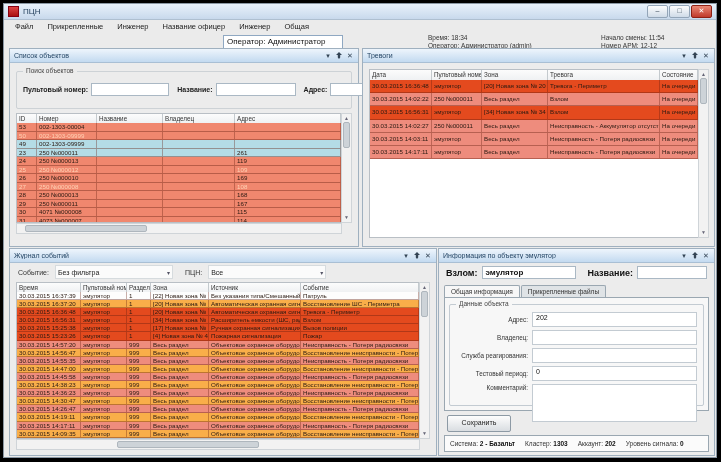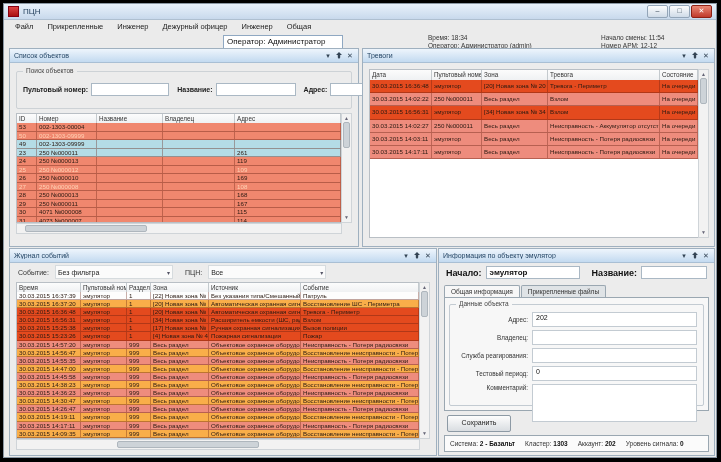--- a/index.html
+++ b/index.html
@@ -88,21 +88,21 @@
         <div class="wbtn">–</div>
         <div class="wbtn">□</div>
         <div class="wbtn close">✕</div>
       </div>
     </div>
 
     <div class="menubar">
         <div class="menu-item">Файл</div>
         <div class="menu-item">Прикрепленные</div>
         <div class="menu-item">Инженер</div>
-        <div class="menu-item">Дежурный офицер</div>
+        <div class="menu-item">Название офицер</div>
         <div class="menu-item">Инженер</div>
         <div class="menu-item">Общая</div>
       </div>
 
     <div class="toolbar">
       <div class="tb-input" style="left:219px;top:2px;width:112px;">Оператор: Администратор</div>
       <div class="tb-lbl" style="left:424px;top:1px;">Время: 18:34</div>
       <div class="tb-lbl" style="left:424px;top:9px;">Оператор: Администратор (admin)</div>
       <div class="tb-lbl" style="left:597px;top:1px;">Начало смены: 11:54</div>
       <div class="tb-lbl" style="left:597px;top:9px;">Номер АРМ: 12-12</div>
@@ -501,21 +501,21 @@
         <div class="ptitle">Информация по объекту эмулятор</div>
         <div class="picons">
           <div class="pico">▾</div>
           <div class="pico"><svg width="6" height="7" viewBox="0 0 6 7">
                 <path d="M0 3 L3 0 L6 3 L4.2 3 L4.2 5.6 L3 7 L1.8 5.6 L1.8 3 Z" fill="#345"></path>
               </svg></div>
           <div class="pico">✕</div>
         </div>
       </div>
       <div class="nrow" style="left:7px;top:17px;right:7px;">
-        <span class="nlabel">Начало:</span>
+        <span class="nlabel">Взлом:</span>
         <div class="ninput" style="width:94px;">эмулятор</div>
         <span class="nlabel" style="margin-left:8px;">Название:</span>
         <div class="ninput" style="flex:1;"></div>
       </div>
       <div class="tabs" style="left:5px;top:35px;">
           <div class="tab active">Общая информация</div>
           <div class="tab">Прикрепленные файлы</div>
         </div>
       <div class="tabpanel" style="left:5px;top:48px;right:5px;height:112px;">
         <div class="gbox" style="left:4px;top:6px;right:4px;bottom:4px;border-color:#c3cbd2;">

